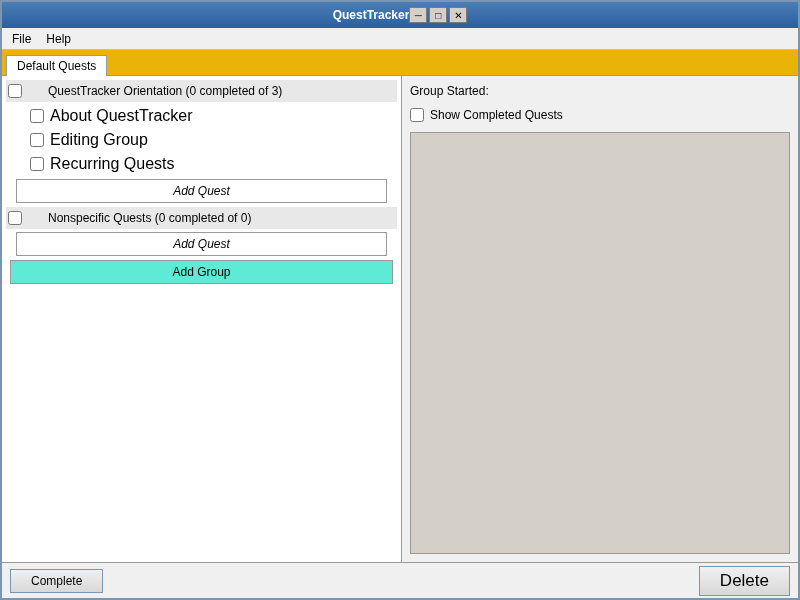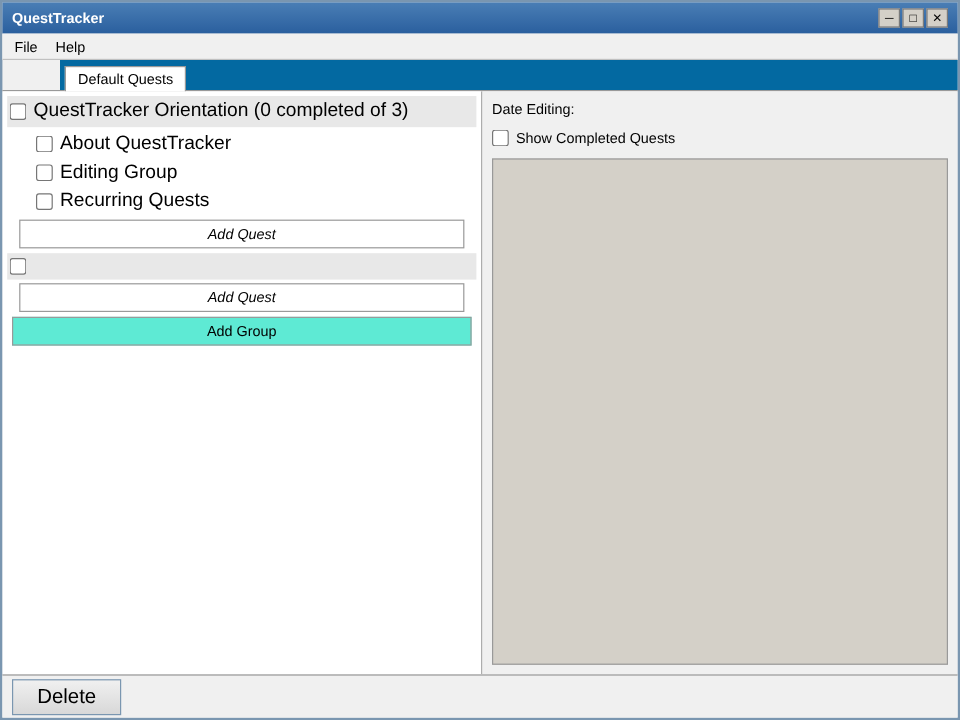--- a/index.html
+++ b/index.html
@@ -25,21 +25,21 @@
       display: flex;
       flex-direction: column;
     }
 
     .title-bar {
       background: linear-gradient(to bottom, #4a7eb5, #2a5f9e);
       color: white;
       padding: 4px 8px;
       display: flex;
       align-items: center;
-      justify-content: space-between;
+      justify-content: center;
       height: 26px;
       flex-shrink: 0;
     }
 
     .title-bar-title {
       font-size: 12px;
       font-weight: bold;
     }
 
     .title-bar-buttons {
@@ -71,24 +71,23 @@
       flex-shrink: 0;
     }
 
     .menu-item {
       padding: 2px 6px;
       cursor: pointer;
       font-size: 12px;
     }
 
     .tab-bar {
-      background: #0369a1;
+      background: #eab308;
       padding: 4px 0 0 4px;
       flex-shrink: 0;
-      margin-left: 48px;
     }
 
     .tab {
       display: inline-block;
       padding: 3px 10px;
       background: #f0f0f0;
       border: 1px solid #999;
       border-bottom: none;
       font-size: 12px;
       cursor: pointer;
@@ -122,22 +121,23 @@
     }
 
     .group-header-checkbox {
       width: 14px;
       height: 14px;
       margin-right: 6px;
       flex-shrink: 0;
     }
 
     .group-header-label {
-      font-size: 16px;
+      font-size: 12px;
       font-weight: normal;
+      margin-left: 20px;
     }
 
     .quest-item {
       display: flex;
       align-items: center;
       padding: 3px 4px 3px 24px;
       cursor: pointer;
     }
 
     .quest-checkbox {
@@ -294,36 +294,38 @@
         <div class="quest-item">
           <input type="checkbox" class="quest-checkbox" style="">
           <span class="quest-label">Recurring Quests</span>
         </div>
         <button class="add-quest-btn">Add Quest</button>
       </div>
 
       <div class="group-section">
         <div class="group-header">
           <input type="checkbox" class="group-header-checkbox" style="">
+          <span class="group-header-label">Nonspecific Quests (0 completed of 0)</span>
         </div>
         <button class="add-quest-btn">Add Quest</button>
       </div>
 
       <button class="add-group-btn">Add Group</button>
     </div>
 
     <div class="right-panel">
       <div class="date-started-row">
-        <span class="date-started-label">Date Editing:</span>
+        <span class="date-started-label">Group Started:</span>
         <span class="date-started-value"></span>
       </div>
       <div class="show-completed-row">
         <input type="checkbox" class="show-completed-checkbox" style="">
         <span class="show-completed-label">Show Completed Quests</span>
       </div>
       <div class="quest-detail-area"></div>
     </div>
   </div>
 
   <div class="status-bar">
+    <button class="complete-btn">Complete</button>
     <button class="delete-btn">Delete</button>
   </div>
 </div>
 
 </body></html>

